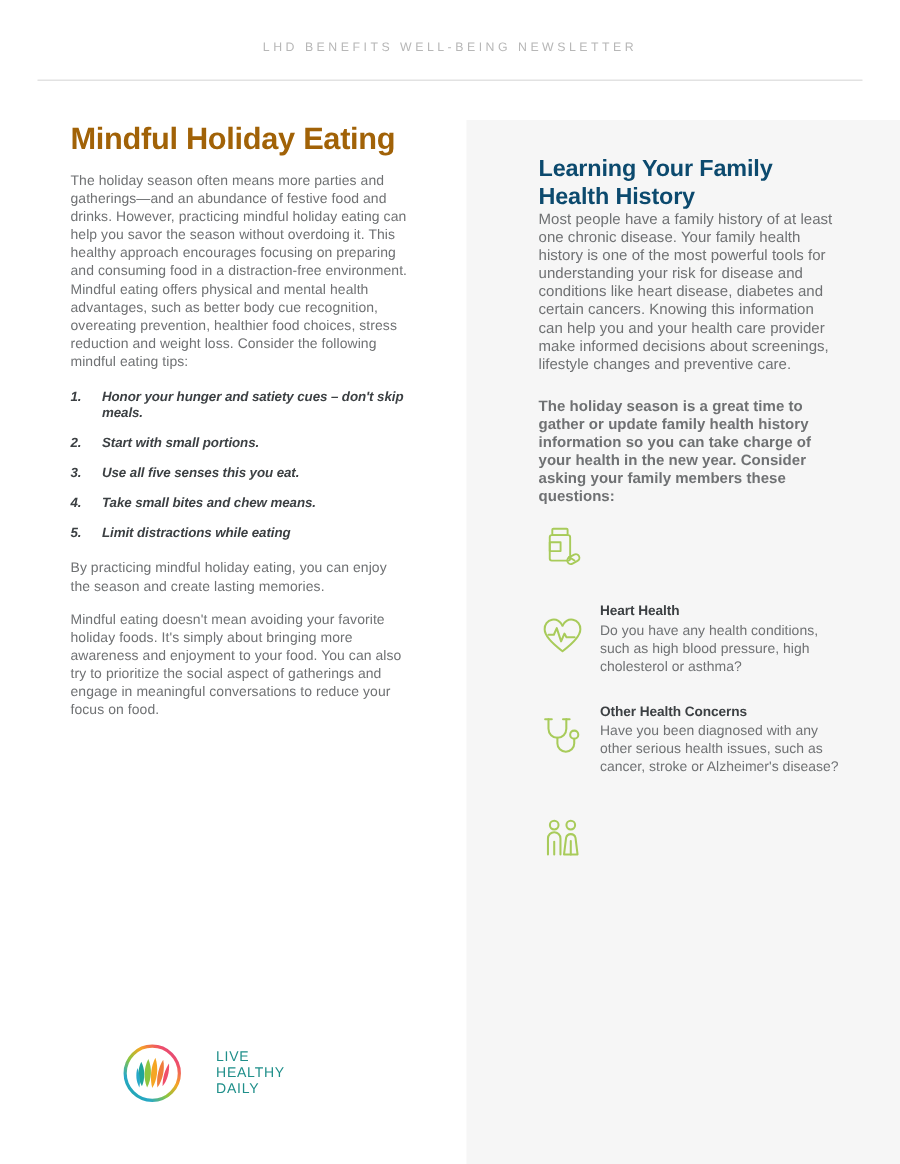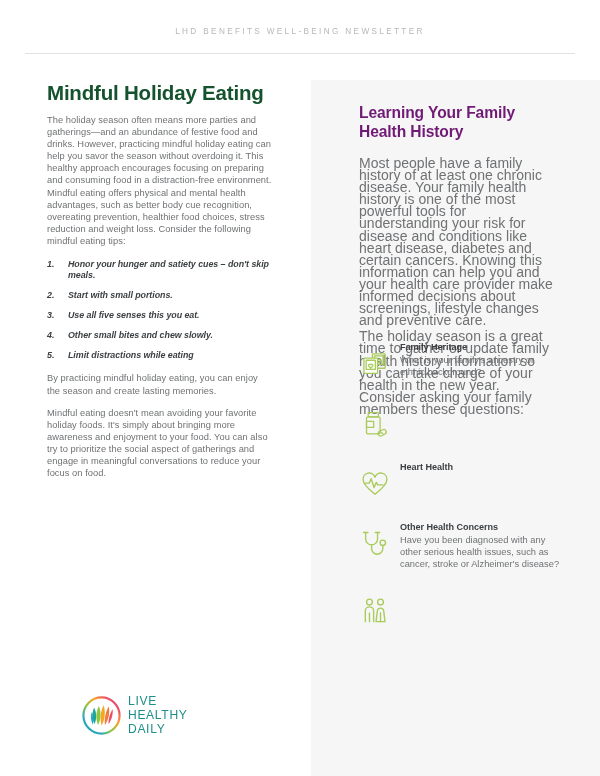--- a/index.html
+++ b/index.html
@@ -66,21 +66,21 @@
     position: absolute;
     left: 47px;
     top: 80px;
     width: 225px;
   }
 
   .headline-teal {
     font-size: 20.5px;
     line-height: 25px;
     font-weight: 700;
-    color: #14532d;
+    color: #a16207;
     letter-spacing: -0.2px;
     margin-bottom: 9px;
   }
 
   .body-text {
     font-size: 9.3px;
     line-height: 12.1px;
     color: #6f7173;
     letter-spacing: 0.05px;
   }
@@ -118,49 +118,49 @@
 
   
   .logo-block {
     position: absolute;
     left: 80px;
     top: 692px;
     width: 115px;
     height: 46px;
     display: flex;
     align-items: center;
-    gap: 5px;
+    gap: 21px;
   }
   .logo-mark { width: 43px; height: 43px; flex: 0 0 43px; }
   .logo-wordmark { width: 66px; height: 42px; }
 
   
   .right-col {
     position: absolute;
     left: 359px;
     top: 103px;
     width: 200px;
   }
 
   .headline-green {
     font-size: 15.6px;
     line-height: 19px;
     font-weight: 700;
-    color: #701a75;
+    color: #0c4a6e;
     letter-spacing: -0.1px;
-    margin-bottom: 16px;
+    margin-bottom: 0;
   }
 
   .right-body {
-    font-size: 14px;
+    font-size: 10px;
     line-height: 12.1px;
     color: #6f7173;
     letter-spacing: 0.03px;
   }
-  .right-body + .right-body { margin-top: 4px; }
+  .right-body + .right-body { margin-top: 16px; font-weight: bold; }
 
   
   .qlist {
     position: absolute;
     left: 356px;
     top: 341px;
     width: 205px;
   }
   .qitem {
     display: flex;
@@ -209,21 +209,21 @@
   <div class="masthead-rule"></div>
 
   <div class="left-col">
     <h1 class="headline-teal">Mindful Holiday Eating</h1>
     <p class="body-text">The holiday season often means more parties and gatherings—and an abundance of festive food and drinks. However, practicing mindful holiday eating can help you savor the season without overdoing it. This healthy approach encourages focusing on preparing and consuming food in a distraction-free environment. Mindful eating offers physical and mental health advantages, such as better body cue recognition, overeating prevention, healthier food choices, stress reduction and weight loss. Consider the following mindful eating tips:</p>
 
     <ol class="tips">
       <li>Honor your hunger and satiety cues – don't skip meals.</li>
       <li>Start with small portions.</li>
       <li>Use all five senses this you eat.</li>
-      <li>Other small bites and chew slowly.</li>
+      <li>Take small bites and chew means.</li>
       <li>Limit distractions while eating</li>
     </ol>
 
     <p class="body-text">By practicing mindful holiday eating, you can enjoy the season and create lasting memories.</p>
     <p class="body-text">Mindful eating doesn't mean avoiding your favorite holiday foods. It's simply about bringing more awareness and enjoyment to your food. You can also try to prioritize the social aspect of gatherings and engage in meaningful conversations to reduce your focus on food.</p>
   </div>
 
   <div class="logo-block">
     <svg class="logo-mark ico" viewBox="0 0 100 100">
       <defs>
@@ -254,38 +254,20 @@
   </div>
 
   <div class="right-col">
     <h2 class="headline-green">Learning Your Family Health History</h2>
     <p class="right-body">Most people have a family history of at least one chronic disease. Your family health history is one of the most powerful tools for understanding your risk for disease and conditions like heart disease, diabetes and certain cancers. Knowing this information can help you and your health care provider make informed decisions about screenings, lifestyle changes and preventive care.</p>
     <p class="right-body">The holiday season is a great time to gather or update family health history information so you can take charge of your health in the new year. Consider asking your family members these questions:</p>
   </div>
 
   <div class="qlist">
 
-    <div class="qitem">
-      <div class="qicon">
-        <svg class="ico" width="34" height="34" viewBox="0 0 40 40">
-          <g fill="none" stroke="#a8cb5a" stroke-width="1.5" stroke-linejoin="round" stroke-linecap="round">
-            <rect x="17" y="8" width="15" height="17" rx="0.5"></rect>
-            <rect x="19.5" y="10.5" width="10" height="10"></rect>
-            <path d="M24.5 19 l-2.2-2.3 a1.35 1.35 0 0 1 2.2 -1.5 a1.35 1.35 0 0 1 2.2 1.5 z"></path>
-            <rect x="7" y="13" width="16" height="18" rx="0.5" fill="#ffffff"></rect>
-            <rect x="9.6" y="15.6" width="10.8" height="10.8"></rect>
-            <path d="M15 25 l-2.4-2.5 a1.45 1.45 0 0 1 2.4 -1.6 a1.45 1.45 0 0 1 2.4 1.6 z"></path>
-          </g>
-        </svg>
-      </div>
-      <div class="qtext">
-        <div class="qtitle">Family Heritage</div>
-        <div class="qdesc">What is your family's ancestry or ethnic background?</div>
-      </div>
-    </div>
 
     <div class="qitem">
       <div class="qicon">
         <svg class="ico" width="34" height="34" viewBox="0 0 40 40">
           <g fill="none" stroke="#a8cb5a" stroke-width="1.5" stroke-linejoin="round" stroke-linecap="round">
             <rect x="12" y="6.5" width="12" height="5" rx="0.8"></rect>
             <rect x="10" y="11.5" width="16" height="20" rx="1.6"></rect>
             <rect x="10" y="17" width="8.5" height="7"></rect>
             <rect x="23.5" y="27.5" width="10" height="5.6" rx="2.8" transform="rotate(-28 28.5 30.3)"></rect>
             <path d="M26.2 27.1 l2.6 4.6" transform="rotate(-28 28.5 30.3)"></path>
@@ -298,20 +280,21 @@
       <div class="qicon">
         <svg class="ico" width="34" height="34" viewBox="0 0 40 40">
           <g fill="none" stroke="#a8cb5a" stroke-width="1.6" stroke-linejoin="round" stroke-linecap="round">
             <path d="M20 32 C10 24.5 6 19.5 6 14.8 A7.2 7.2 0 0 1 20 12 A7.2 7.2 0 0 1 34 14.8 C34 19.5 30 24.5 20 32 Z"></path>
             <path d="M9 19 h4.2 l2.3 -5.2 l3.4 10.4 l2.6 -6.1 l1.6 2.9 h6.4"></path>
           </g>
         </svg>
       </div>
       <div class="qtext">
         <div class="qtitle">Heart Health</div>
+        <div class="qdesc">Do you have any health conditions, such as high blood pressure, high cholesterol or asthma?</div>
       </div>
     </div>
 
     <div class="qitem">
       <div class="qicon">
         <svg class="ico" width="34" height="34" viewBox="0 0 40 40">
           <g fill="none" stroke="#a8cb5a" stroke-width="1.6" stroke-linejoin="round" stroke-linecap="round">
             <path d="M9 6.5 v7.5 a7 7 0 0 0 14 0 V6.5"></path>
             <path d="M6.4 6.5 h5.2"></path>
             <path d="M20.4 6.5 h5.2"></path>

